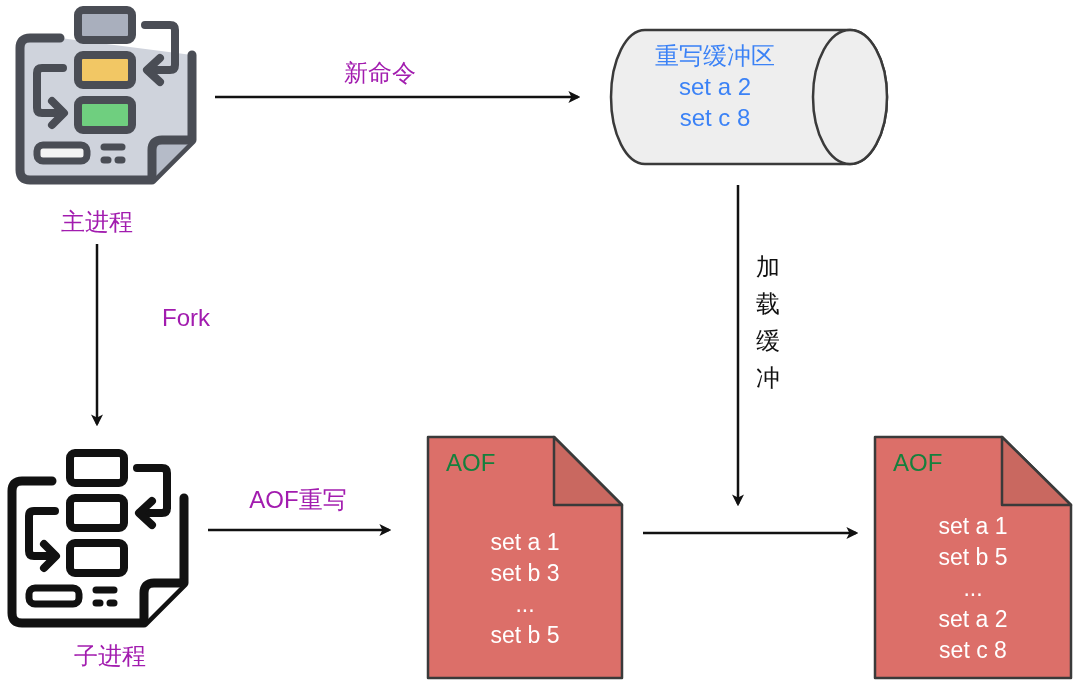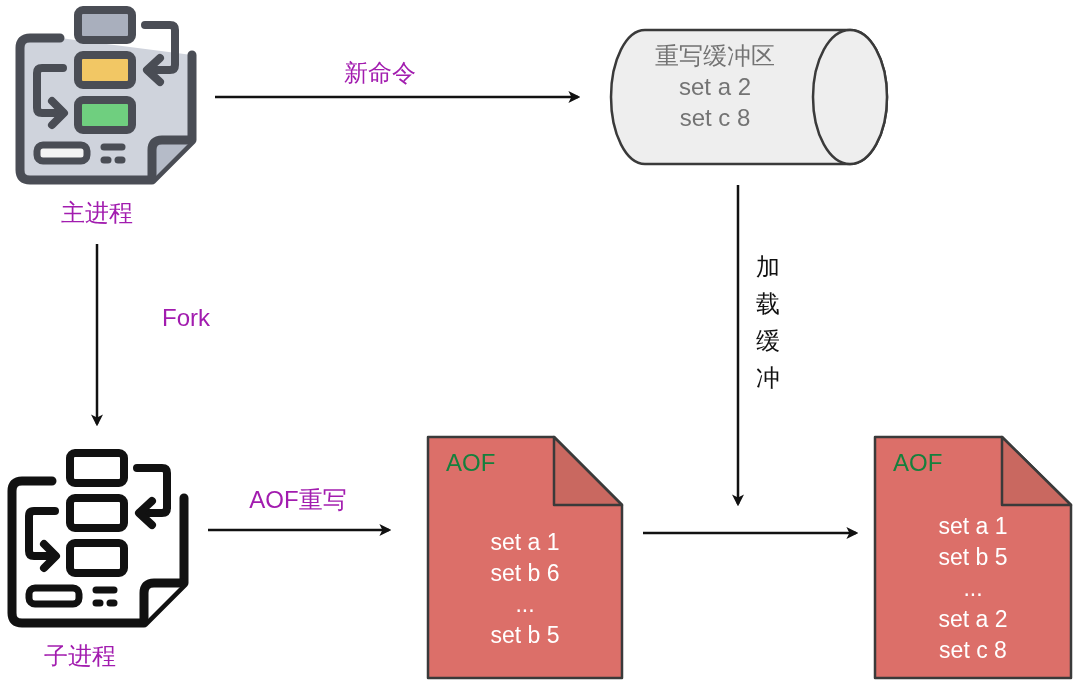--- a/index.html
+++ b/index.html
@@ -4,21 +4,21 @@
 <style>
   html, body { margin: 0; padding: 0; background: #ffffff; }
   body { width: 1080px; height: 691px; position: relative; overflow: hidden;
          font-family: "Liberation Sans", "DejaVu Sans", sans-serif; color: #111; }
   svg.layer { position: absolute; left: 0; top: 0; }
   .label { position: absolute; font-size: 24px; white-space: nowrap; color: #a21caf; }
   .center { transform: translateX(-50%); text-align: center; }
   .vtext { position: absolute; font-size: 24px; line-height: 37px; width: 30px; text-align: center; }
   .vtext span { display: block; }
   .cyl-text { position: absolute; left: 611px; top: 40px; width: 208px; text-align: center;
-              font-size: 24px; line-height: 31px; color: #737373; }
+              font-size: 24px; line-height: 31px; color: #3b82f6; }
   .cyl-text div { white-space: nowrap; }
   .aof-title { position: absolute; font-size: 24px; color: #15803d; }
   .aof-lines { position: absolute; font-size: 23px; line-height: 31px; color: #fff; text-align: center; }
   .aof-lines div { white-space: nowrap; }
 </style>
 </head>
 <body>
 
 <svg class="layer" width="1080" height="691" viewBox="0 0 1080 691">
   <defs>
@@ -79,22 +79,22 @@
     <path d="M1002,437 L1002,505 L1071,505 Z" fill="#c96860" stroke="#3a3a3a" stroke-width="2.5" stroke-linejoin="round"></path>
   </g>
 
   <line x1="215" y1="97" x2="578" y2="97" stroke="#111" stroke-width="2.5" marker-end="url(#arrowhead)"></line>
   <line x1="97" y1="244" x2="97" y2="424" stroke="#111" stroke-width="2.5" marker-end="url(#arrowhead)"></line>
   <line x1="208" y1="530" x2="389" y2="530" stroke="#111" stroke-width="2.5" marker-end="url(#arrowhead)"></line>
   <line x1="738" y1="185" x2="738" y2="504" stroke="#111" stroke-width="2.5" marker-end="url(#arrowhead)"></line>
   <line x1="643" y1="533" x2="856" y2="533" stroke="#111" stroke-width="2.5" marker-end="url(#arrowhead)"></line>
 </svg>
 
-<div class="label center" style="left:97px; top:197px;">主进程</div>
-<div class="label center" style="left:80px; top:640px;">子进程</div>
+<div class="label center" style="left:97px; top:206px;">主进程</div>
+<div class="label center" style="left:110px; top:640px;">子进程</div>
 
 <div class="label center" style="left:380px; top:57px;">新命令</div>
 <div class="label" style="left:162px; top:304px;">Fork</div>
 <div class="label center" style="left:298px; top:484px;">AOF重写</div>
 
 <div class="vtext" style="left:753px; top:248px;">
   <span>加</span>
   <span>载</span>
   <span>缓</span>
   <span>冲</span>
@@ -102,21 +102,21 @@
 
 <div class="cyl-text">
   <div>重写缓冲区</div>
   <div>set a 2</div>
   <div>set c 8</div>
 </div>
 
 <div class="aof-title" style="left:446px; top:449px;">AOF</div>
 <div class="aof-lines" style="left:428px; width:194px; top:527px;">
   <div>set a 1</div>
-  <div>set b 6</div>
+  <div>set b 3</div>
   <div>...</div>
   <div>set b 5</div>
 </div>
 
 <div class="aof-title" style="left:893px; top:449px;">AOF</div>
 <div class="aof-lines" style="left:875px; width:196px; top:511px;">
   <div>set a 1</div>
   <div>set b 5</div>
   <div>...</div>
   <div>set a 2</div>

